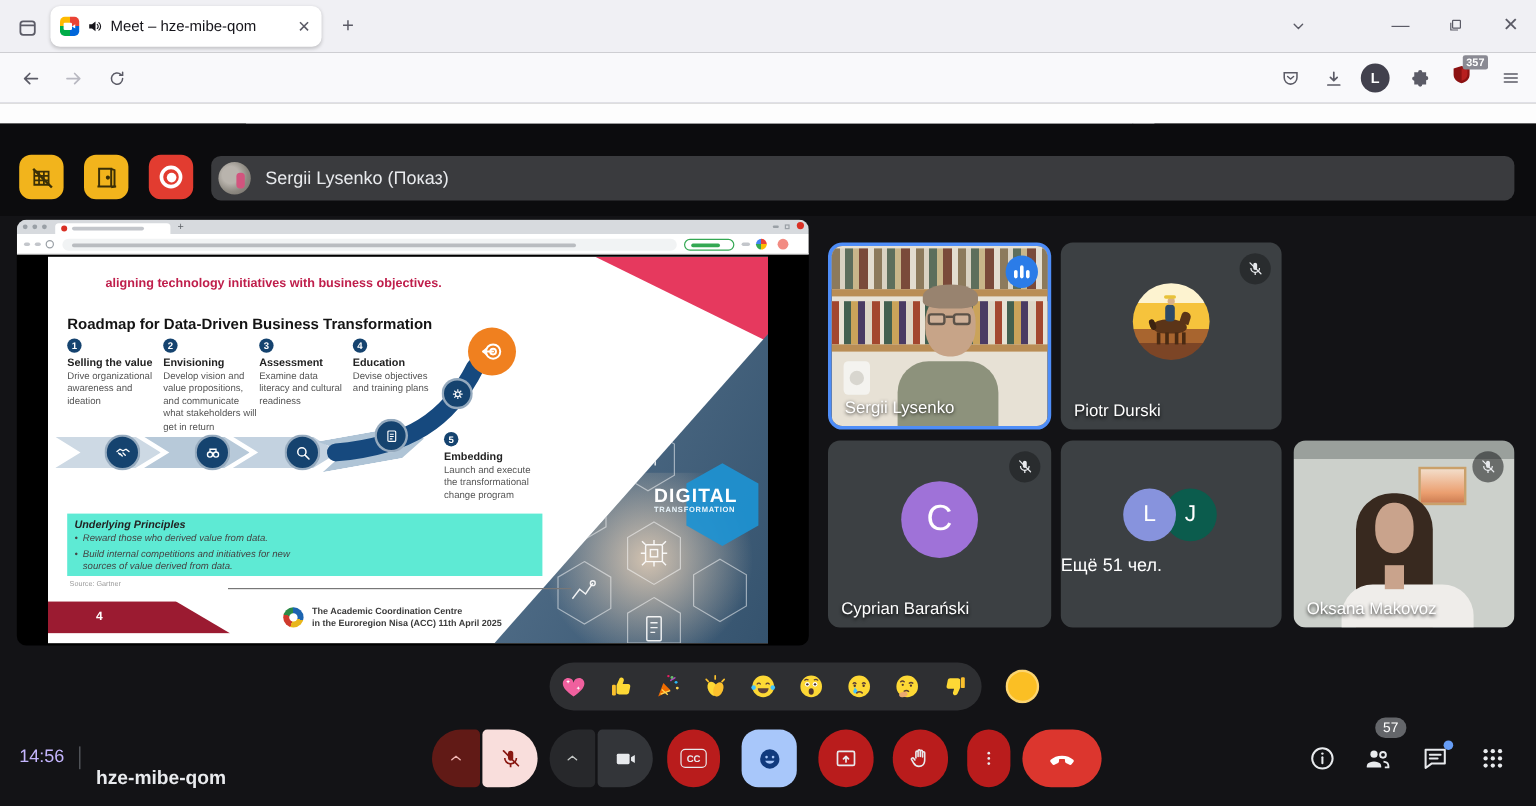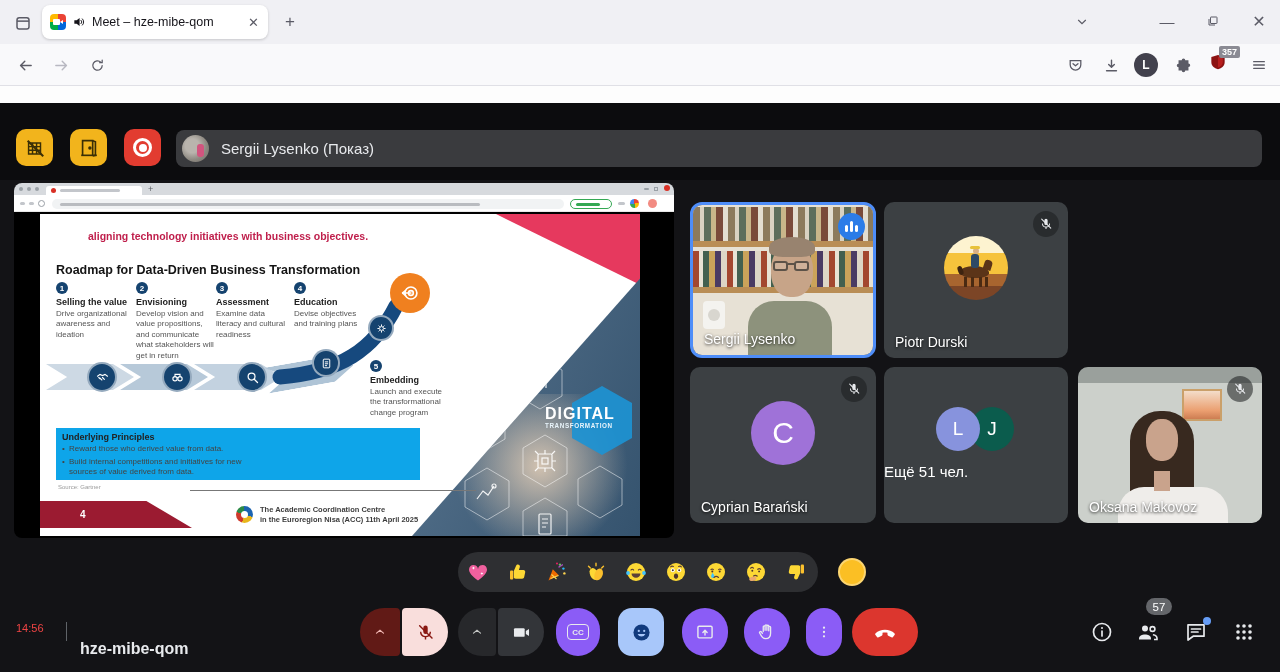--- a/index.html
+++ b/index.html
@@ -44,21 +44,21 @@
   .slide-headline { color:#bf1e4b; font-weight:700; font-size:10.5px; line-height:1.4; }
   .slide-title { color:#141414; font-weight:700; font-size:12.5px; }
   .step-num { width:12px; height:12px; border-radius:50%; background:#15436f; color:#fff; font-size:8px; font-weight:700;
               display:flex; align-items:center; justify-content:center; }
   .step-title { font-size:9px; font-weight:700; color:#222; margin-top:3px; }
   .step-desc { font-size:8px; color:#555; line-height:1.3; margin-top:2px; }
   .chev { position:absolute; height:26px; width:88px;
           clip-path:polygon(0 0, 76% 0, 100% 50%, 76% 100%, 0 100%, 24% 50%); }
   .flow-circle { position:absolute; border-radius:50%; background:#15436f; border:2px solid rgba(255,255,255,.55);
                  display:flex; align-items:center; justify-content:center; }
-  .gray-box { position:absolute; left:16px; top:214px; width:364px; height:52px; background:#0ea5e9; }
+  .gray-box { position:absolute; left:16px; top:214px; width:396px; height:52px; background:#5eead4;font-style:italic; }
   .principle { font-size:8px; color:#444; line-height:1.32; margin-top:2px; padding-left:7px; position:relative; }
   .principle::before { content:"•"; position:absolute; left:0; top:0; color:#444; }
   .photo { position:absolute; left:0; top:0; width:600px; height:322px;
            clip-path:polygon(62% 100%, 100% 20%, 100% 100%);
            background:linear-gradient(115deg, #9aadbe 0%, #5f7b95 45%, #35536e 100%); }
   .hex-label1 { color:#fff; font-weight:700; font-size:16px; letter-spacing:1px; line-height:1; }
   .hex-label2 { color:#e8f4fb; font-weight:700; font-size:6.3px; letter-spacing:.6px; }
 
   
   .tile { position:absolute; width:184px; height:156px; background:#3c4043; border-radius:10px; overflow:hidden; }
@@ -70,21 +70,21 @@
   .audio-chip span { width:3px; background:#fff; border-radius:2px; }
   .avatar-circle { position:absolute; left:50%; top:34px; transform:translateX(-50%); width:64px; height:64px;
                    border-radius:50%; overflow:hidden; }
 
   
   .react-pill { left:458px; top:552px; width:360px; height:40px; background:#2e2f32; border-radius:20px; }
   .react-btn { position:absolute; top:560px; width:24px; height:24px; }
 
   
   .ctl { position:absolute; top:608px; height:48px; display:flex; align-items:center; justify-content:center; }
-  .circle-btn { background:#8b5cf6; border-radius:24px; }
+  .circle-btn { background:#b91c1c; border-radius:24px; }
   .right-ic { position:absolute; top:620px; width:24px; height:24px; }
 </style>
 </head>
 <body>
 
 <div class="screen">
 
   <div class="abs ff-tabbar">
     <div class="abs ff-btn" style="left:12px;top:12px;width:22px;height:22px;">
       <svg width="18" height="18" viewBox="0 0 24 24" fill="none" stroke="#5b5b66" stroke-width="2">
@@ -558,21 +558,21 @@
   <div class="react-btn" style="left:784px;">
     <svg width="24" height="24" viewBox="0 0 24 24">
         <g transform="rotate(180 12 12)">
           <path d="M7.8 11l2.3-5.2c.3-.7 1-1.2 1.8-1.2 1.1 0 2 .9 2 2 0 .2 0 .4-.1.6l-.9 2.9h4.6c1.1 0 1.9 1 1.7 2.1l-1 4.9c-.2.9-1 1.6-2 1.6H9.9c-.7 0-1.4-.3-1.9-.7l-.2-.2z" fill="#fdd835"></path>
           <rect x="4" y="10.6" width="3.2" height="9" rx="1" fill="#fbc02d"></rect>
         </g>
       </svg>
   </div>
   <div class="abs" style="left:838px;top:558px;width:28px;height:28px;border-radius:50%;background:#fbbf24;border:2px solid rgba(255,255,255,.35);"></div>
 
-  <div class="abs" style="left:16px;top:622px;font-size:11px;color:#ef4444;">14:56</div>
+  <div class="abs" style="left:16px;top:622px;font-size:15px;color:#c4b5fd;">14:56</div>
   <div class="abs" style="left:66px;top:622px;width:1px;height:19px;background:#5f6368;"></div>
   <div class="abs" style="left:80px;top:640px;font-size:16px;color:#e8eaed;font-weight:700;">hze-mibe-qom</div>
 
   <div class="ctl" style="left:360px;width:40px;background:#611a16;border-radius:24px 4px 4px 24px;">
     <svg width="14" height="14" viewBox="0 0 24 24" fill="none" stroke="#f2b8b5" stroke-width="2" stroke-linecap="round">
         <path d="M6 14l6-5 6 5"></path>
       </svg>
   </div>
   <div class="ctl" style="left:402px;width:46px;background:#f9dedc;border-radius:4px 24px 24px 4px;">
     <svg width="19" height="19" viewBox="0 0 24 24" fill="#891812">

